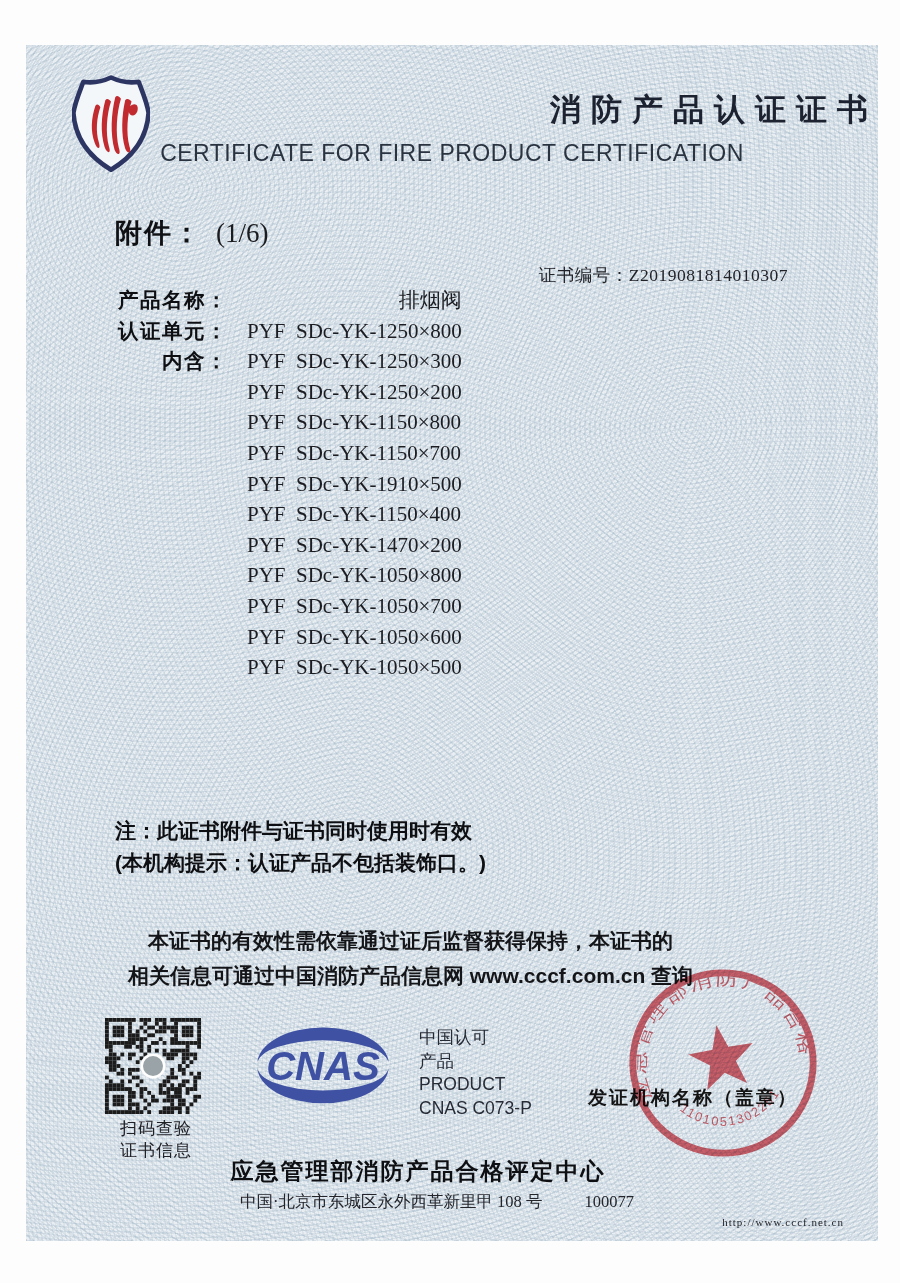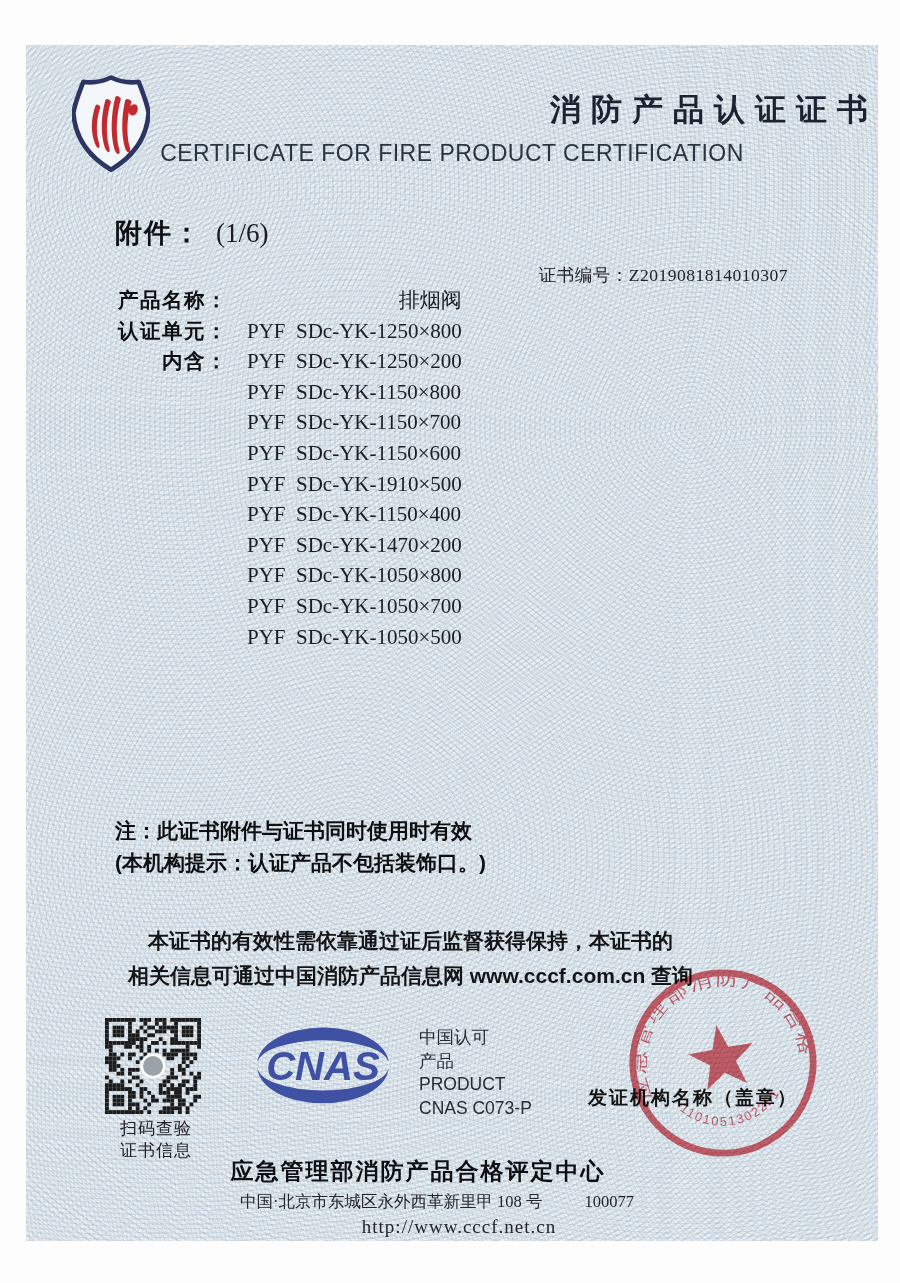--- a/index.html
+++ b/index.html
@@ -72,22 +72,22 @@
   .orgname{
     position:absolute;top:1111px;left:0;right:68px;text-align:center;
     font-size:23px;font-weight:bold;letter-spacing:2px;color:#0e0f12;
   }
   .address{
     position:absolute;top:1146px;left:0;right:30px;text-align:center;
     font-family:"Liberation Serif", serif;font-size:16.5px;color:#23252b;
   }
   .address .postcode{margin-left:42px;}
   .website{
-    position:absolute;top:1171px;left:0;right:34px;text-align:center;
-    font-family:"Liberation Serif", serif;font-size:19px;color:#23252b;letter-spacing:1px;padding-left:48px;
+    position:absolute;top:1171px;left:0;right:34px;text-align:right;
+    font-family:"Liberation Serif", serif;font-size:11px;color:#23252b;letter-spacing:1px;padding-left:48px;
   }
 </style>
 </head>
 <body>
 
 <div class="page">
   <div class="cert">
 
     <svg class="logo" viewBox="0 0 110 150" aria-hidden="true">
       <path d="M55,8 C68,14 82,16 94,14 C100,30 106,44 108,58 C106,88 92,116 55,138 C18,116 4,88 2,58 C4,44 10,30 16,14 C28,16 42,14 55,8 Z" fill="#f3f7f9" stroke="var(--logo_navy)" stroke-width="6.5" stroke-linejoin="round"></path>
@@ -115,29 +115,30 @@
         <span class="fvalue">排烟阀</span>
       </div>
       <div class="frow">
         <span class="flabel">认证单元：</span>
         <span class="fvalue">PYF  SDc-YK-1250×800</span>
       </div>
       <div class="frow">
         <span class="flabel">内含：</span>
         <div>
 
+        <div class="model-line">PYF  SDc-YK-1250×300</div>
             <div class="model-line">PYF  SDc-YK-1250×200</div>
             <div class="model-line">PYF  SDc-YK-1150×800</div>
             <div class="model-line">PYF  SDc-YK-1150×700</div>
-            <div class="model-line">PYF  SDc-YK-1150×600</div>
             <div class="model-line">PYF  SDc-YK-1910×500</div>
             <div class="model-line">PYF  SDc-YK-1150×400</div>
             <div class="model-line">PYF  SDc-YK-1470×200</div>
             <div class="model-line">PYF  SDc-YK-1050×800</div>
             <div class="model-line">PYF  SDc-YK-1050×700</div>
+            <div class="model-line">PYF  SDc-YK-1050×600</div>
             <div class="model-line">PYF  SDc-YK-1050×500</div>
           </div>
       </div>
     </div>
 
     <div class="notes">
       <div>注：此证书附件与证书同时使用时有效</div>
       <div>(本机构提示：认证产品不包括装饰口。)</div>
     </div>
 

